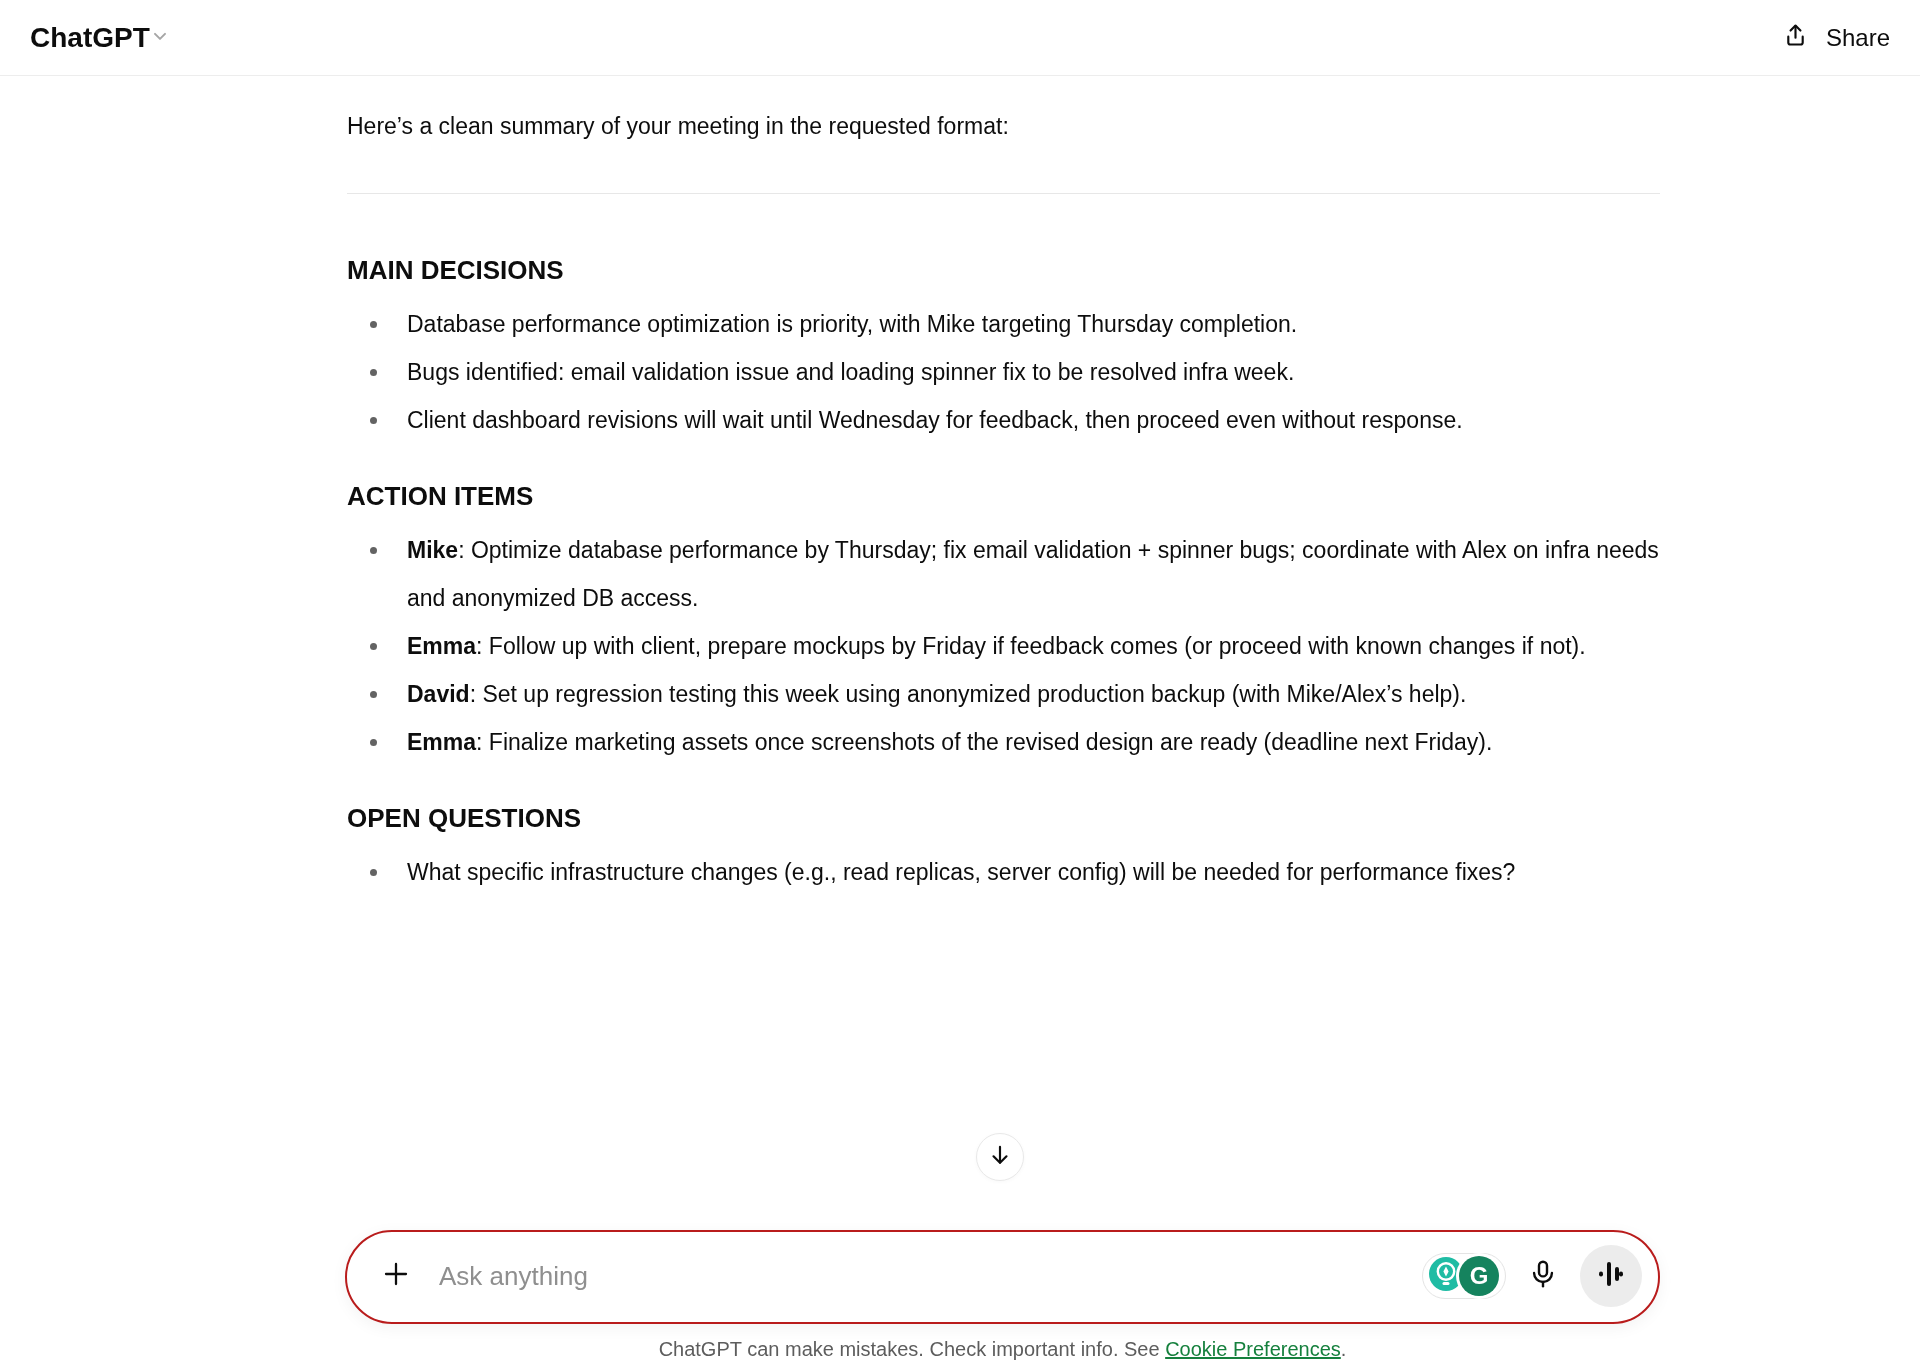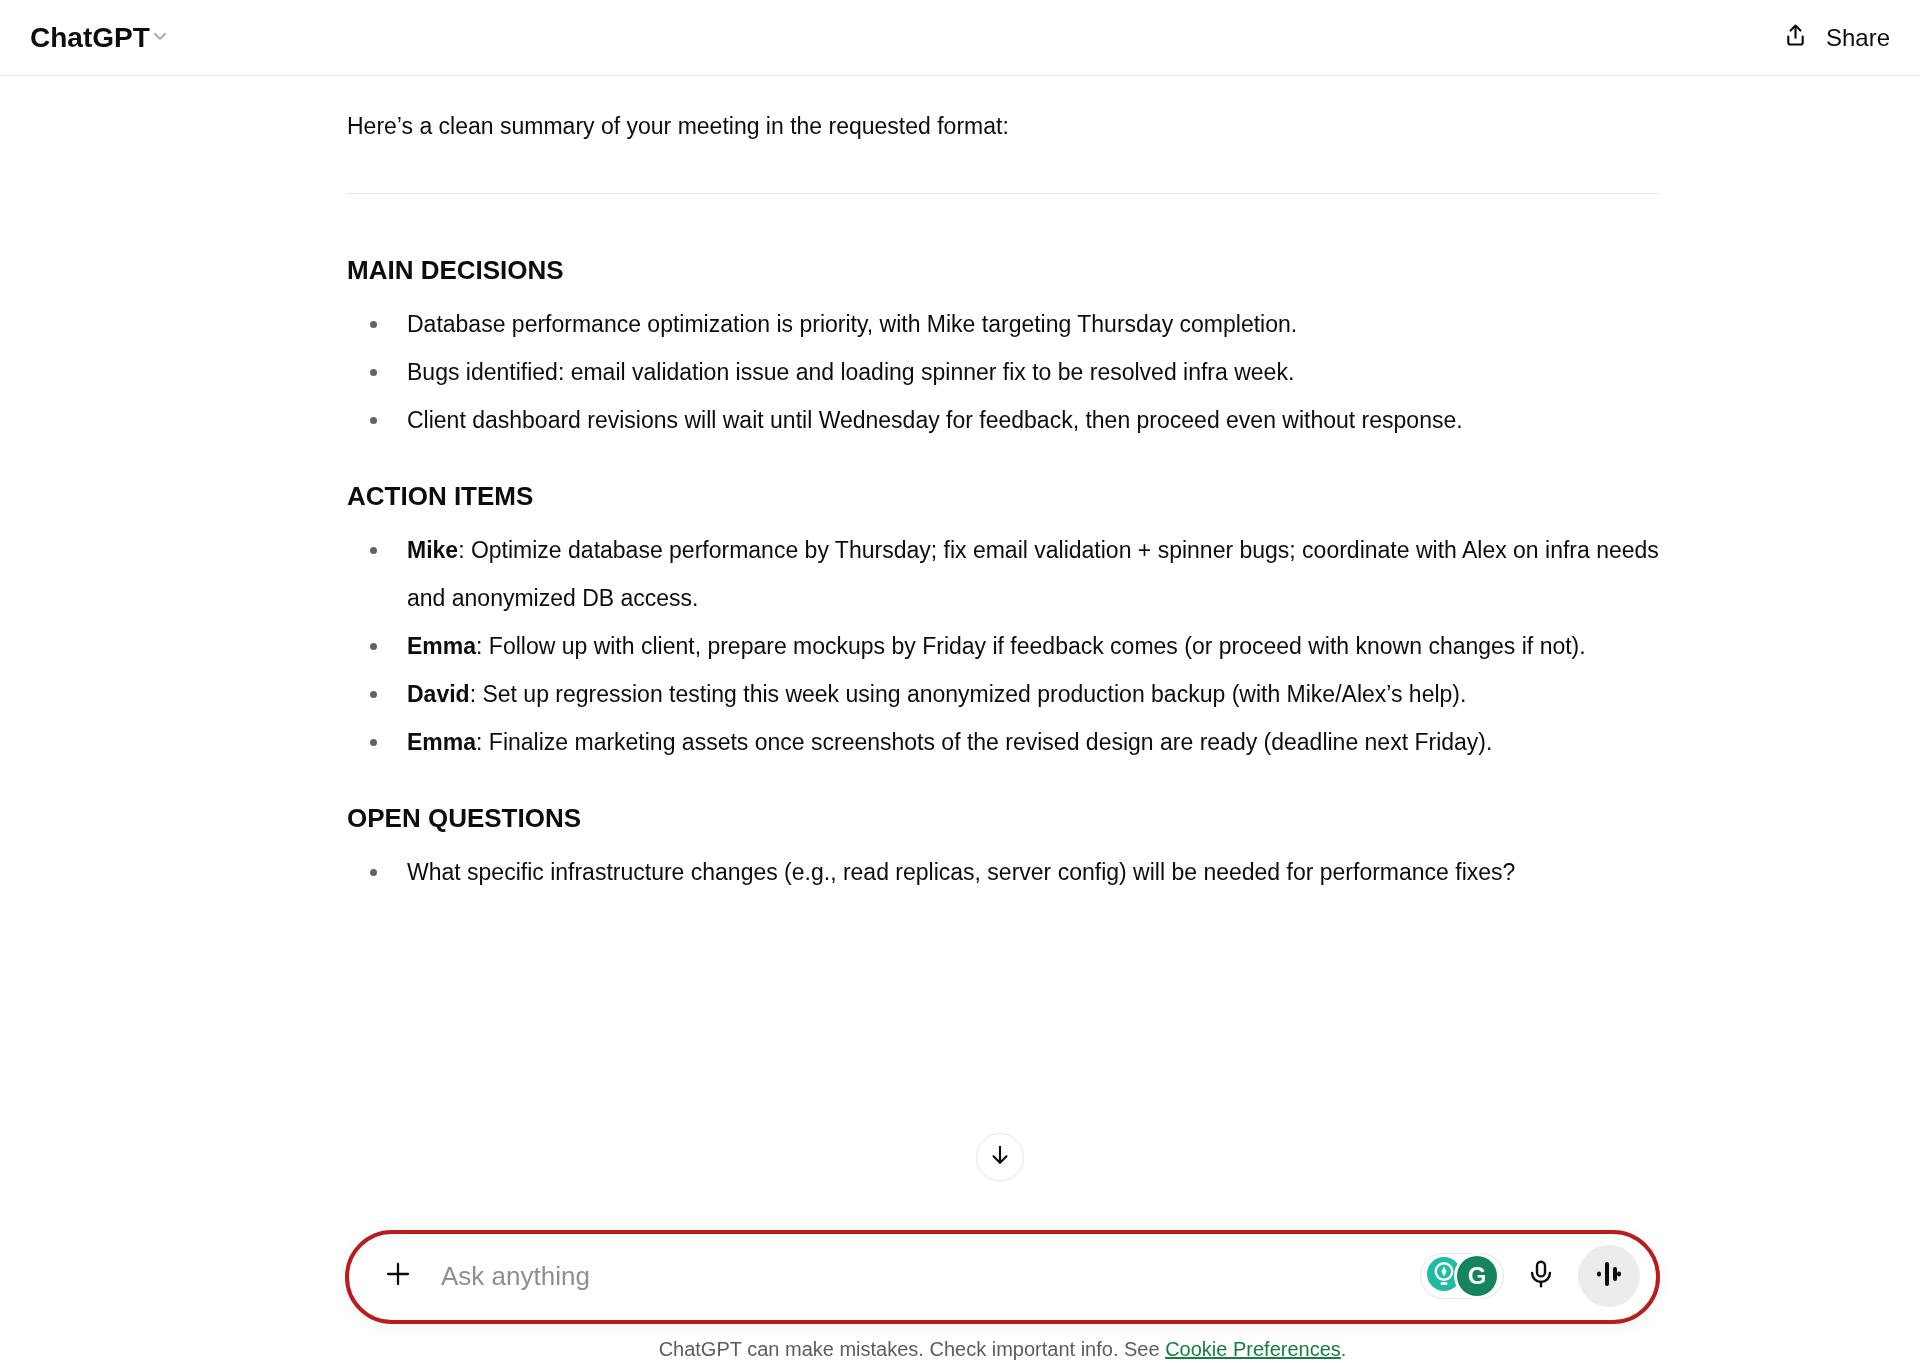--- a/index.html
+++ b/index.html
@@ -30,21 +30,21 @@
   .message li strong { font-weight:700; }
 
   
   .scroll-btn { position:absolute; left:976px; top:1133px; width:48px; height:48px;
                 border-radius:50%; background:#fff; border:1px solid #e9e9e9;
                 display:flex; align-items:center; justify-content:center;
                 cursor:pointer; z-index:20; box-shadow:0 1px 4px rgba(0,0,0,0.03); }
 
   
   .composer { position:absolute; left:345px; top:1230px; width:1315px; height:94px;
-              background:#fff; border:4px solid #b91c1c; border-radius:47px;
+              background:#fff; border:2px solid #b91c1c; border-radius:47px;
               box-shadow:0 4px 16px rgba(0,0,0,0.05);
               display:flex; align-items:center; padding:0 16px 2px 30px; z-index:25; }
   .plus-btn { width:38px; height:38px; display:flex; align-items:center;
               justify-content:center; cursor:pointer; flex:0 0 auto; }
   .composer input { flex:1 1 auto; border:none; outline:none; background:transparent;
                     font-family:"Liberation Sans", sans-serif;
                     font-size:26px; color:#0d0d0d; margin-left:24px; min-width:0; }
   .composer input::placeholder { color:#8f8f8f; opacity:1; }
   .composer-right { display:flex; align-items:center; gap:20px; flex:0 0 auto; }
   .grammarly-pill { display:flex; align-items:center; background:#fff;

